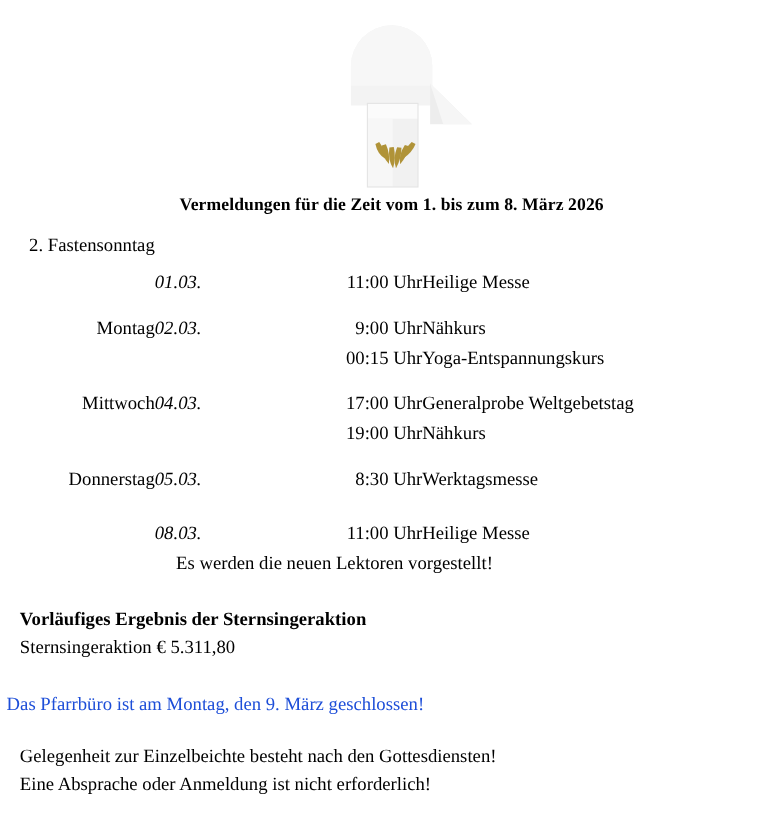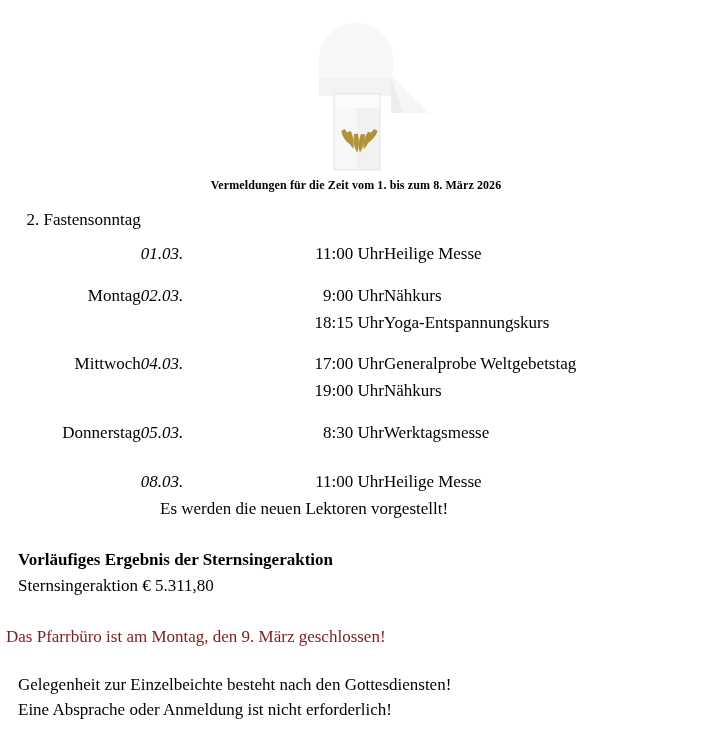--- a/index.html
+++ b/index.html
@@ -36,21 +36,21 @@
     position: relative;
     width: 150px;
     height: 160px;
   }
   .logo svg { display: block; }
 
   
   .doc-title {
     text-align: center;
     font-weight: bold;
-    font-size: 12px;
+    font-size: 16px;
     letter-spacing: 0.1px;
     margin: 0 0 14px 0;
     padding: 0 20px;
   }
 
   
   table.schedule {
     border-collapse: collapse;
     margin-left: 6px;
     font-size: 17px;
@@ -79,21 +79,21 @@
     font-size: 17px;
     margin-left: 18px;
     line-height: 1.5;
   }
   .block.bold-head {
     font-weight: bold;
   }
   .sp-22 { height: 22px; }
   .sp-26 { height: 26px; }
   .closed {
-    color: #7f1d1d;
+    color: #1d4ed8;
     font-size: 17px;
     margin-left: 6px;
     line-height: 1.5;
   }
 </style>
 </head>
 <body>
 
 <div class="page">
 
@@ -151,21 +151,21 @@
 
       <tr>
         <td class="c-day">Montag</td>
         <td class="c-date">02.03.</td>
         <td class="c-time pad1">9:00 Uhr</td>
         <td class="c-event">Nähkurs</td>
       </tr>
       <tr>
         <td class="c-day"></td>
         <td class="c-date"></td>
-        <td class="c-time">18:15 Uhr</td>
+        <td class="c-time">00:15 Uhr</td>
         <td class="c-event">Yoga-Entspannungskurs</td>
       </tr>
 
       <tr class="spacer">
           <td colspan="4"></td>
         </tr>
 
       <tr>
         <td class="c-day">Mittwoch</td>
         <td class="c-date">04.03.</td>

